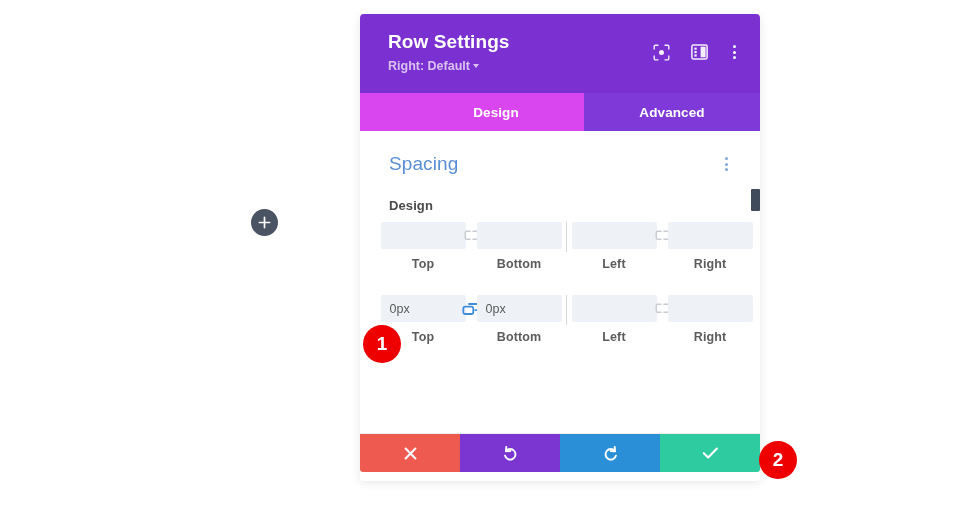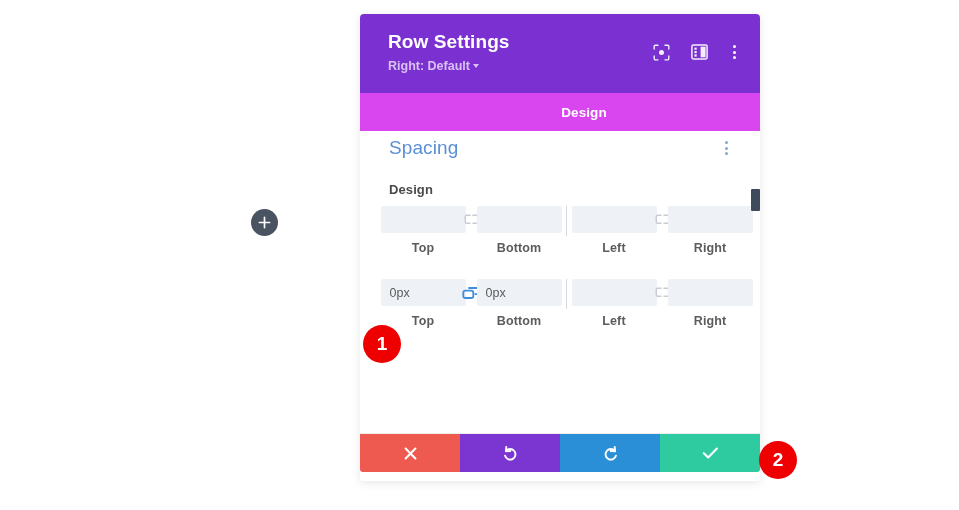--- a/index.html
+++ b/index.html
@@ -134,21 +134,21 @@
   }
   .modal-tab.active { background: #d946ef; padding-left: 48px; }
 
   
   .modal-body {
     position: relative;
     height: 303px;
     background: #ffffff;
     overflow: hidden;
   }
-  .body-inner { padding: 6px 28px 0 29px; }
+  .body-inner { padding: 22px 28px 0 29px; }
 
   .section-head {
     display: flex;
     align-items: center;
     justify-content: space-between;
     margin-bottom: 23px;
   }
   .section-title {
     color: #5a8fd6;
     font-size: 19px;
@@ -333,20 +333,21 @@
       <div class="dots-vertical">
         <i></i>
         <i></i>
         <i></i>
       </div>
     </div>
   </div>
 
   <div class="modal-tabs">
     <div class="modal-tab active">Design</div>
+    <div class="modal-tab">Advanced</div>
   </div>
 
   <div class="modal-body">
     <div class="body-inner">
 
       <div class="section-head">
         <div class="section-title">Spacing</div>
         <div class="section-dots">
           <i></i>
           <i></i>

